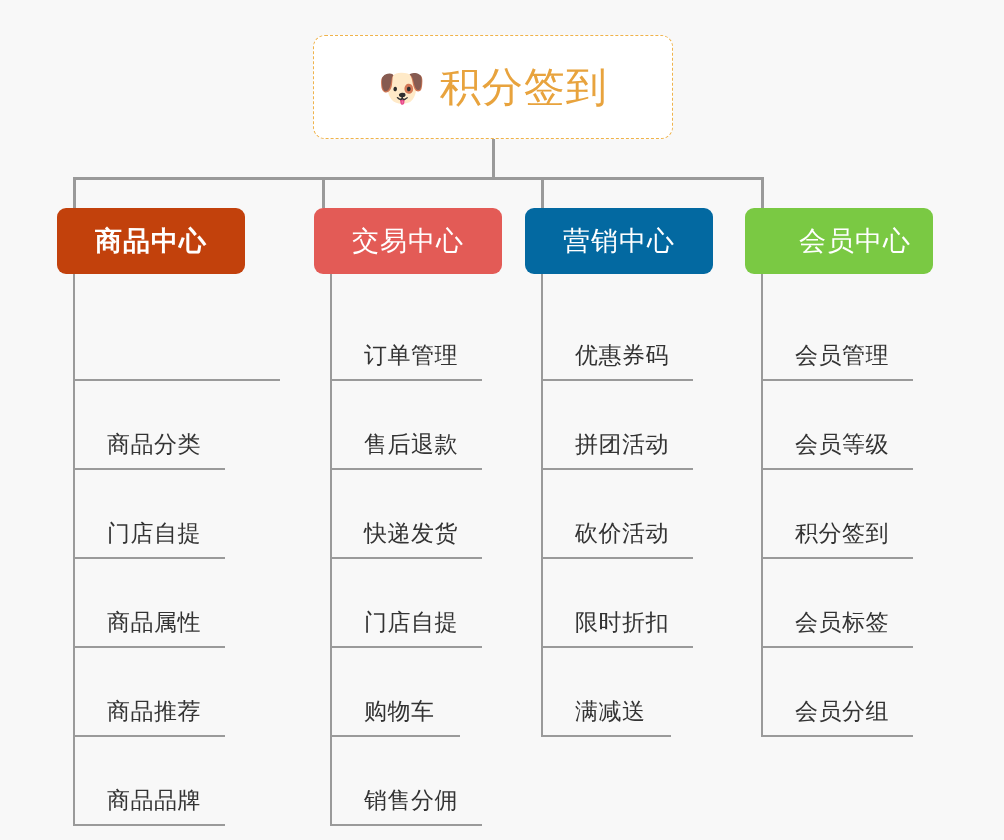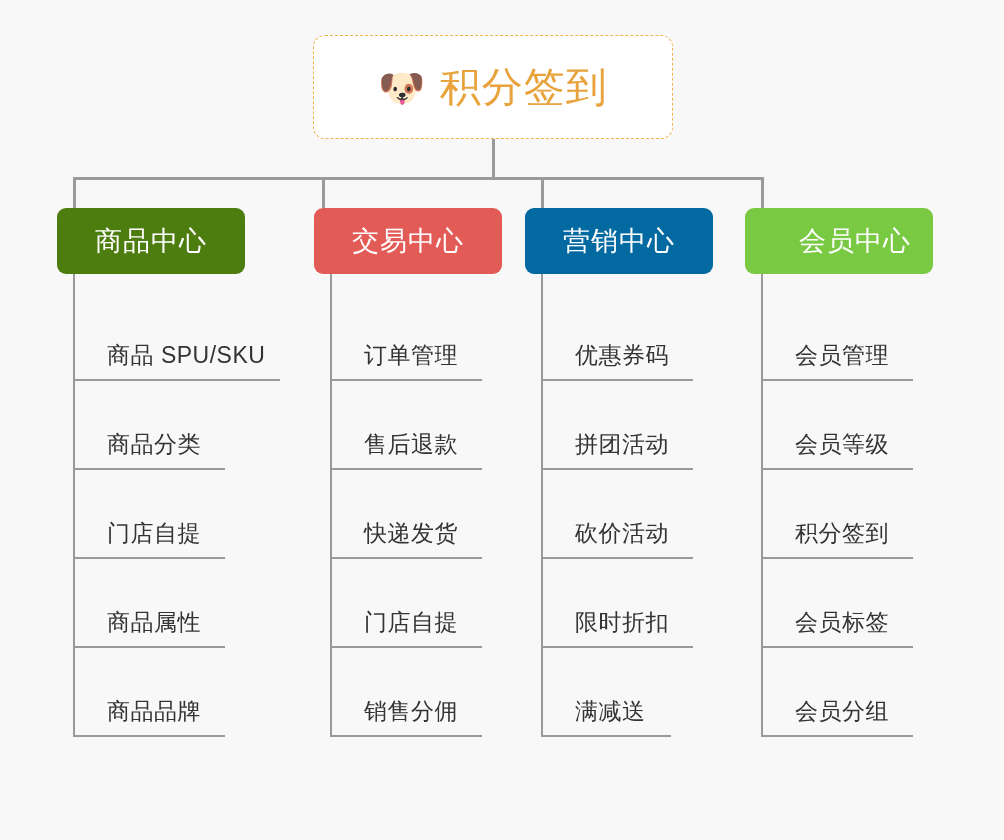--- a/index.html
+++ b/index.html
@@ -122,38 +122,41 @@
       <div class="line v-line" style="left: 492px; top: 139px; height: 38px;"></div>
       <div class="line h-line" style="left: 73px; top: 177px; width: 688px;"></div>
       <div class="line v-line" style="left: 73px; top: 177px; height: 31px;"></div>
       <div class="line v-line" style="left: 322px; top: 177px; height: 31px;"></div>
       <div class="line v-line" style="left: 541px; top: 177px; height: 31px;"></div>
       <div class="line v-line" style="left: 761px; top: 177px; height: 31px;"></div>
     </div>
 
   <div id="branches">
       <div class="branch" style="left: 57px;">
-        <div class="cat-box" style="background: #4d7c0f;">
+        <div class="cat-box" style="background: #c2410c; font-weight: bold;">
           <span class="cat-label">商品中心</span>
         </div>
         <div class="leaf-list">
           <div class="leaf-item">
-            <span class="leaf-text">商品 SPU/SKU</span>
             <div class="leaf-rule" style="width: 205px;"></div>
           </div>
           <div class="leaf-item">
             <span class="leaf-text">商品分类</span>
             <div class="leaf-rule" style="width: 150px;"></div>
           </div>
           <div class="leaf-item">
             <span class="leaf-text">门店自提</span>
             <div class="leaf-rule" style="width: 150px;"></div>
           </div>
           <div class="leaf-item">
             <span class="leaf-text">商品属性</span>
+            <div class="leaf-rule" style="width: 150px;"></div>
+          </div>
+          <div class="leaf-item">
+            <span class="leaf-text">商品推荐</span>
             <div class="leaf-rule" style="width: 150px;"></div>
           </div>
           <div class="leaf-item">
             <span class="leaf-text">商品品牌</span>
             <div class="leaf-rule" style="width: 150px;"></div>
           </div>
         </div>
       </div>
       <div class="branch" style="left: 314px;">
         <div class="cat-box" style="background: rgb(227, 91, 86);">
@@ -170,20 +173,24 @@
           </div>
           <div class="leaf-item">
             <span class="leaf-text">快递发货</span>
             <div class="leaf-rule" style="width: 150px;"></div>
           </div>
           <div class="leaf-item">
             <span class="leaf-text">门店自提</span>
             <div class="leaf-rule" style="width: 150px;"></div>
           </div>
           <div class="leaf-item">
+            <span class="leaf-text">购物车</span>
+            <div class="leaf-rule" style="width: 128px;"></div>
+          </div>
+          <div class="leaf-item">
             <span class="leaf-text">销售分佣</span>
             <div class="leaf-rule" style="width: 150px;"></div>
           </div>
         </div>
       </div>
       <div class="branch" style="left: 525px;">
         <div class="cat-box" style="background: #0369a1;">
           <span class="cat-label">营销中心</span>
         </div>
         <div class="leaf-list">

